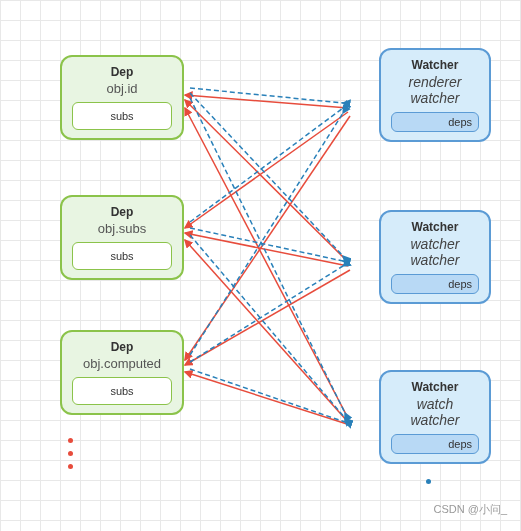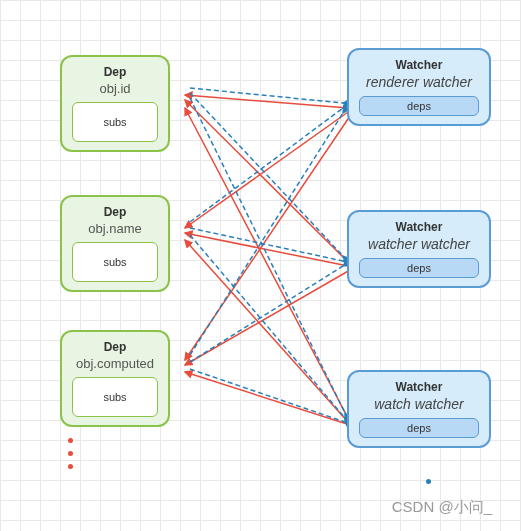--- a/index.html
+++ b/index.html
@@ -20,54 +20,54 @@
         linear-gradient(to bottom, #e8e8e8 1px, transparent 1px);
       background-size: 20px 20px;
     }
 
     .dep-box {
       position: absolute;
       background: #e8f5e2;
       border: 2px solid #8bc34a;
       border-radius: 12px;
       padding: 8px 10px;
-      width: 110px;
+      width: 124px;
       text-align: center;
     }
 
     .dep-box .title {
       font-size: 12px;
       font-weight: bold;
       color: #333;
       margin-bottom: 2px;
     }
 
     .dep-box .subtitle {
       font-size: 13px;
       color: #555;
       margin-bottom: 6px;
     }
 
     .inner-box {
       background: white;
       border: 1.5px solid #8bc34a;
       border-radius: 6px;
-      padding: 13px 6px;
+      padding: 7px 6px;
       font-size: 11px;
       color: #333;
       text-align: center;
     }
 
     .watcher-box {
       position: absolute;
       background: #d6ecfa;
       border: 2px solid #5b9bd5;
       border-radius: 12px;
       padding: 8px 10px;
-      width: 144px;
+      width: 112px;
       text-align: center;
     }
 
     .watcher-box .title {
       font-size: 12px;
       font-weight: bold;
       color: #333;
       margin-bottom: 2px;
     }
 
@@ -78,28 +78,28 @@
       font-style: italic;
     }
 
     .watcher-inner-box {
       background: #b8d9f5;
       border: 1.5px solid #5b9bd5;
       border-radius: 6px;
       padding: 3px 6px;
       font-size: 11px;
       color: #333;
-      text-align: center;
+      text-align: right;
     }
 
     .watermark {
       position: absolute;
       bottom: 14px;
-      right: 29px;
-      font-size: 15px;
+      right: 14px;
+      font-size: 11px;
       color: #999;
     }
 
     .dots-left {
       position: absolute;
       left: 68px;
       bottom: 60px;
       display: flex;
       flex-direction: column;
       gap: 4px;
@@ -184,21 +184,21 @@
 </svg>
 
 <div class="dep-box" style="left:60px; top:55px;">
   <div class="title">Dep</div>
   <div class="subtitle">obj.id</div>
   <div class="inner-box">subs</div>
 </div>
 
 <div class="dep-box" style="left:60px; top:195px;">
   <div class="title">Dep</div>
-  <div class="subtitle">obj.name</div>
+  <div class="subtitle">obj.subs</div>
   <div class="inner-box">subs</div>
 </div>
 
 <div class="dep-box" style="left:60px; top:330px;">
   <div class="title">Dep</div>
   <div class="subtitle">obj.computed</div>
   <div class="inner-box">subs</div>
 </div>
 
 <div class="watcher-box" style="right:30px; top:48px;">

